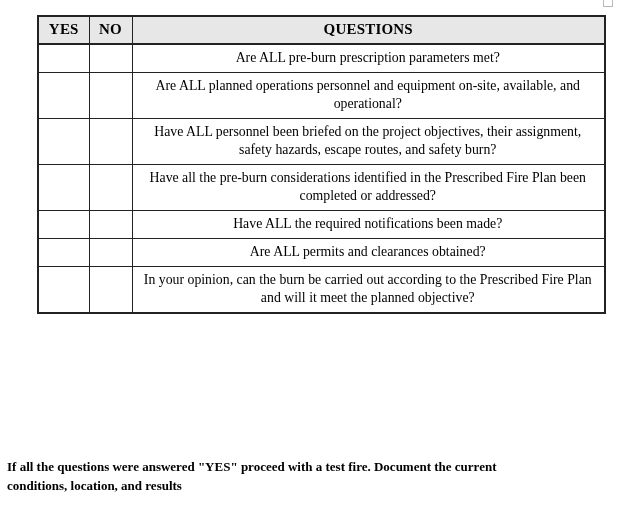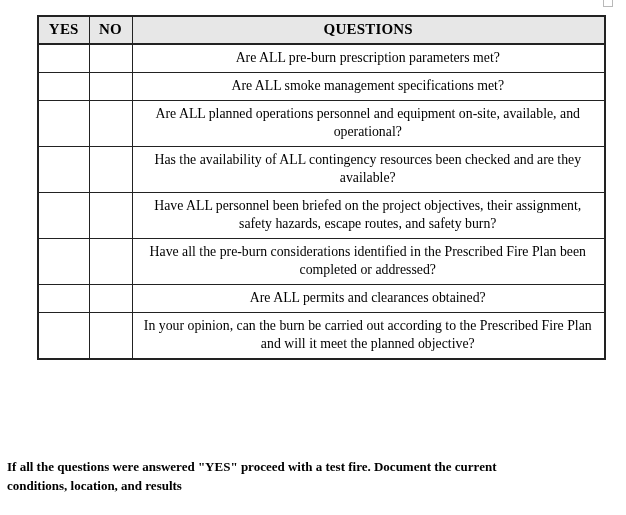--- a/index.html
+++ b/index.html
@@ -89,41 +89,36 @@
     </thead>
     <tbody>
       <tr>
         <td class="chk"></td>
         <td class="chk"></td>
         <td class="q">Are ALL pre-burn prescription parameters met?</td>
       </tr>
       <tr>
         <td class="chk"></td>
         <td class="chk"></td>
-        <td class="q">Are ALL smoke management specifications met?</td>
-      </tr>
-      <tr>
-        <td class="chk"></td>
-        <td class="chk"></td>
         <td class="q">Are ALL planned operations personnel and equipment on-site, available, and operational?</td>
-      </tr>
-      <tr>
-        <td class="chk"></td>
-        <td class="chk"></td>
-        <td class="q">Has the availability of ALL contingency resources been checked and are they available?</td>
       </tr>
       <tr>
         <td class="chk"></td>
         <td class="chk"></td>
         <td class="q">Have ALL personnel been briefed on the project objectives, their assignment, safety hazards, escape routes, and safety burn?</td>
       </tr>
       <tr>
         <td class="chk"></td>
         <td class="chk"></td>
         <td class="q">Have all the pre-burn considerations identified in the Prescribed Fire Plan been completed or addressed?</td>
+      </tr>
+      <tr>
+        <td class="chk"></td>
+        <td class="chk"></td>
+        <td class="q">Have ALL the required notifications been made?</td>
       </tr>
       <tr>
         <td class="chk"></td>
         <td class="chk"></td>
         <td class="q">Are ALL permits and clearances obtained?</td>
       </tr>
       <tr>
         <td class="chk"></td>
         <td class="chk"></td>
         <td class="q">In your opinion, can the burn be carried out according to the Prescribed Fire Plan and will it meet the planned objective?</td>

